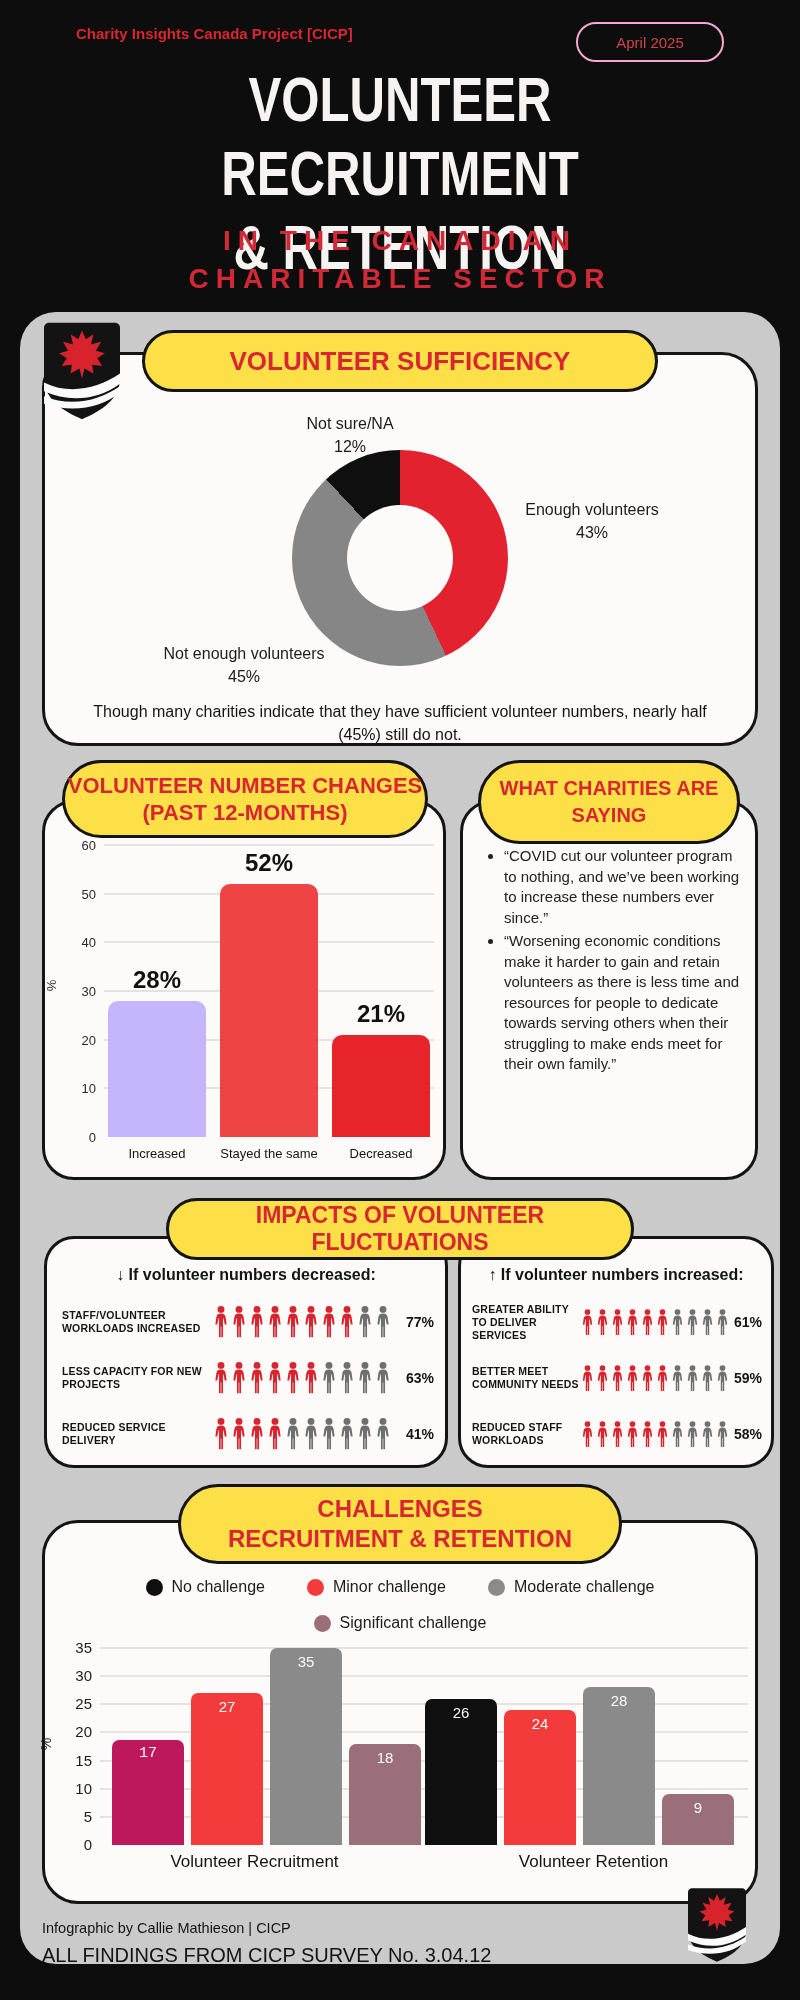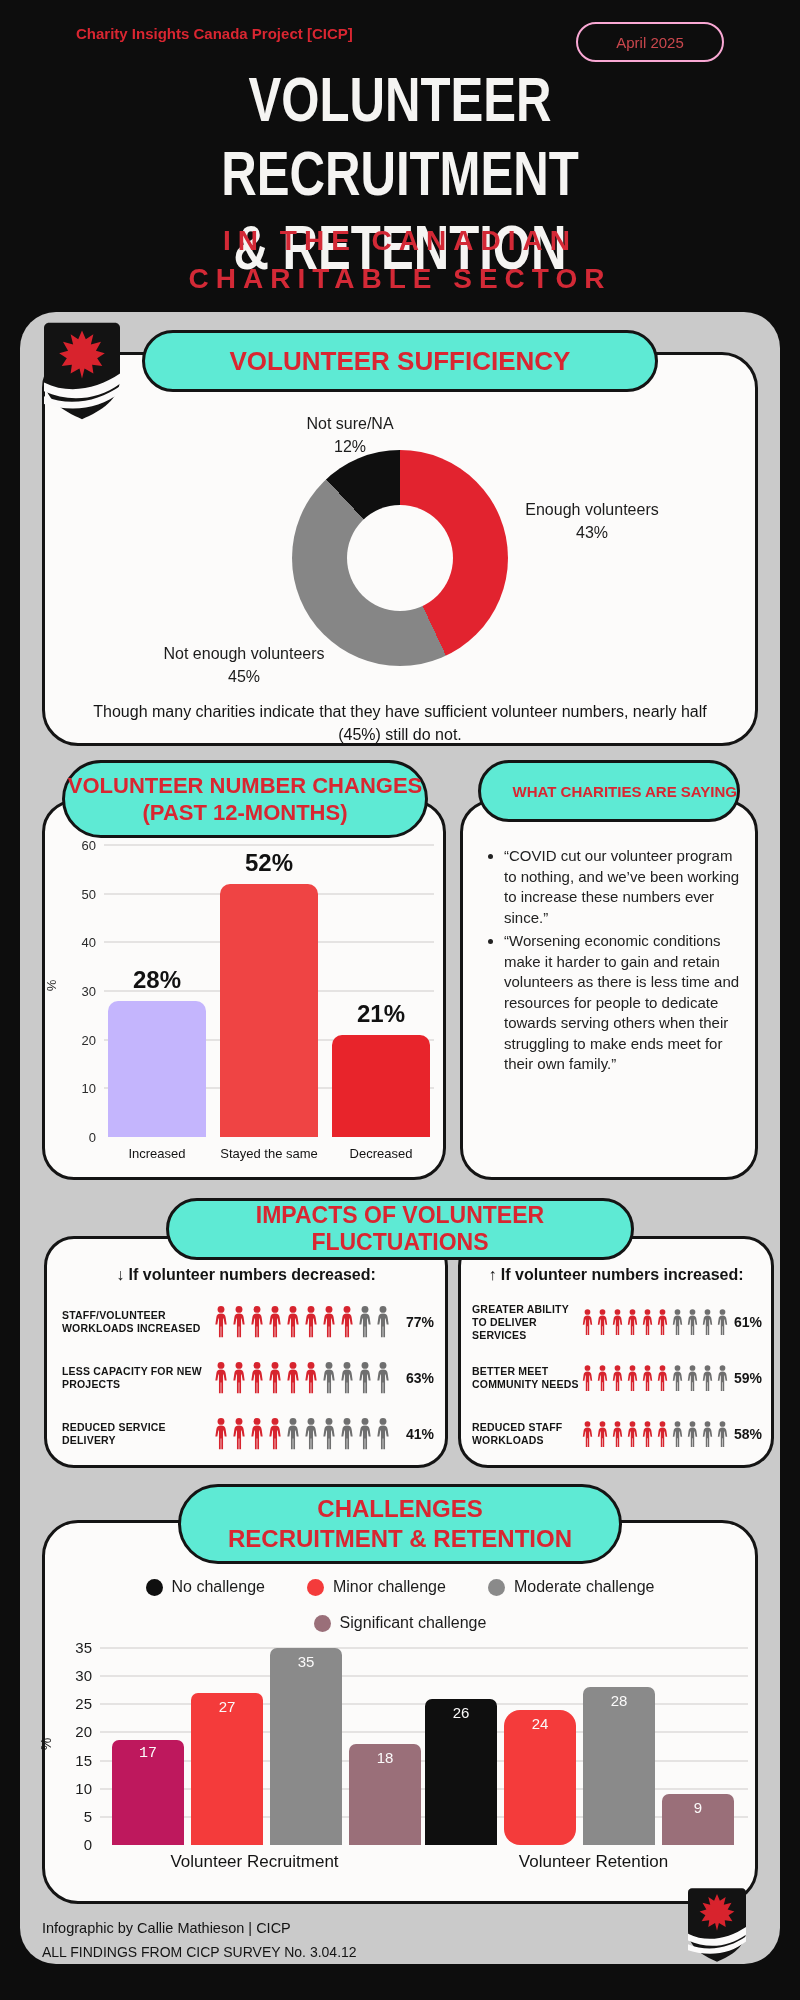--- a/index.html
+++ b/index.html
@@ -14,41 +14,41 @@
   .main-title{left:0;top:62px;width:800px;text-align:center;color:#f5f4f2;font-weight:bold;
               font-size:63px;line-height:74px;transform:scaleX(0.78);letter-spacing:0px;}
   .subtitle{left:0;top:222px;width:800px;text-align:center;color:#d32936;font-weight:bold;
             font-size:28px;line-height:38px;letter-spacing:7px;}
 
   
   .canvas{left:20px;top:312px;width:760px;height:1652px;background:#cacaca;border-radius:36px;}
 
   
   .card{position:absolute;background:#fcfbfa;border:3px solid #141414;box-sizing:border-box;z-index:1;}
-  .pill{position:absolute;background:#5eead4;border:3px solid #141414;border-radius:46px;z-index:3;
+  .pill{position:absolute;background:#fde047;border:3px solid #141414;border-radius:46px;z-index:3;
         display:flex;align-items:center;justify-content:center;text-align:center;
         color:#d92631;font-weight:bold;box-sizing:border-box;}
 
   
   .card-suff{left:42px;top:352px;width:716px;height:394px;border-radius:36px;}
   .pill-suff{left:142px;top:330px;width:516px;height:62px;font-size:26px;}
   .donut{left:292px;top:450px;width:216px;height:216px;border-radius:50%;z-index:2;}
   .donut-hole{position:absolute;left:50%;top:50%;width:106px;height:106px;transform:translate(-50%,-50%);
               background:#fcfbfa;border-radius:50%;}
   .dlabel{position:absolute;z-index:2;text-align:center;font-size:16px;line-height:23px;color:#1c1c1c;}
   .dl-notsure{left:270px;top:412px;width:160px;}
   .dl-enough{left:506px;top:498px;width:172px;}
   .dl-notenough{left:148px;top:642px;width:192px;}
   .suff-caption{left:90px;top:700px;width:620px;text-align:center;font-size:16px;line-height:23px;color:#141414;z-index:2;}
 
   
   .card-changes{left:42px;top:800px;width:404px;height:380px;border-radius:32px;}
   .pill-changes{left:62px;top:760px;width:366px;height:78px;font-size:22px;line-height:27px;}
   .card-say{left:460px;top:800px;width:298px;height:380px;border-radius:32px;}
-  .pill-say{left:478px;top:760px;width:262px;height:62px;font-size:15px;line-height:27px;justify-content:flex-end;}
+  .pill-say{left:478px;top:760px;width:262px;height:84px;font-size:20px;line-height:27px;}
   .say-list{left:484px;top:846px;width:258px;z-index:2;}
   .say-list ul{margin:0;padding-left:20px;}
   .say-list li{font-size:15px;line-height:20.5px;color:#222;margin:0 0 3px 0;}
 
   
   .nc-plot{left:104px;top:845px;width:330px;height:292px;z-index:2;}
   .grid{position:absolute;left:0;width:100%;height:2px;background:#e5e3e2;}
   .nc-bars{position:absolute;left:0;bottom:0;width:100%;height:100%;display:flex;
            align-items:flex-end;justify-content:space-between;padding:0 4px;box-sizing:border-box;}
   .nc-bar{width:98px;background:#e8242b;border-radius:10px 10px 0 0;position:relative;}
@@ -94,21 +94,21 @@
   .ch-bar{width:72px;position:relative;border-radius:7px 7px 0 0;}
   .ch-val{position:absolute;top:5px;left:0;width:100%;text-align:center;font-size:15px;color:#fbfafa;}
   .ch-ticks{left:56px;top:1648px;width:36px;height:197px;z-index:2;}
   .ch-ticks .tick{font-size:15px;color:#1c1c1c;}
   .ch-ylab{left:40px;top:1736px;font-size:14px;color:#1c1c1c;transform:rotate(-90deg);z-index:2;}
   .ch-xlabels{left:100px;top:1852px;width:648px;display:flex;justify-content:space-between;z-index:2;}
   .ch-xlabels span{width:309px;text-align:center;font-size:17px;color:#141414;}
 
   
   .credit{left:42px;top:1920px;font-size:14.5px;color:#141414;z-index:2;}
-  .source{left:42px;top:1944px;font-size:14px;color:#141414;z-index:2;}
+  .source{left:42px;top:1944px;font-size:20px;color:#141414;z-index:2;}
   .logo-a{left:44px;top:322px;width:76px;height:98px;z-index:4;}
   .logo-b{left:688px;top:1888px;width:58px;height:74px;z-index:4;}
   .logo-a svg,.logo-b svg{width:100%;height:100%;display:block;}
 </style>
 </head>
 <body>
 
 <div class="page">
 
   <div class="abs brand">Charity Insights Canada Project [CICP]</div>
@@ -555,21 +555,21 @@
             <div class="ch-val">35</div>
           </div>
           <div class="ch-bar" style="height: 101.314px; background: rgb(154, 111, 121);">
             <div class="ch-val">18</div>
           </div>
         </div>
         <div class="ch-group">
           <div class="ch-bar" style="height: 146.343px; background: rgb(15, 15, 15);">
             <div class="ch-val">26</div>
           </div>
-          <div class="ch-bar" style="height: 135.086px; background: rgb(244, 59, 59); border-radius: 16px;">
+          <div class="ch-bar" style="height: 135.086px; background: rgb(244, 59, 59);">
             <div class="ch-val">24</div>
           </div>
           <div class="ch-bar" style="height: 157.6px; background: rgb(138, 138, 138);">
             <div class="ch-val">28</div>
           </div>
           <div class="ch-bar" style="height: 50.6571px; background: rgb(154, 111, 121);">
             <div class="ch-val">9</div>
           </div>
         </div>
       </div>

